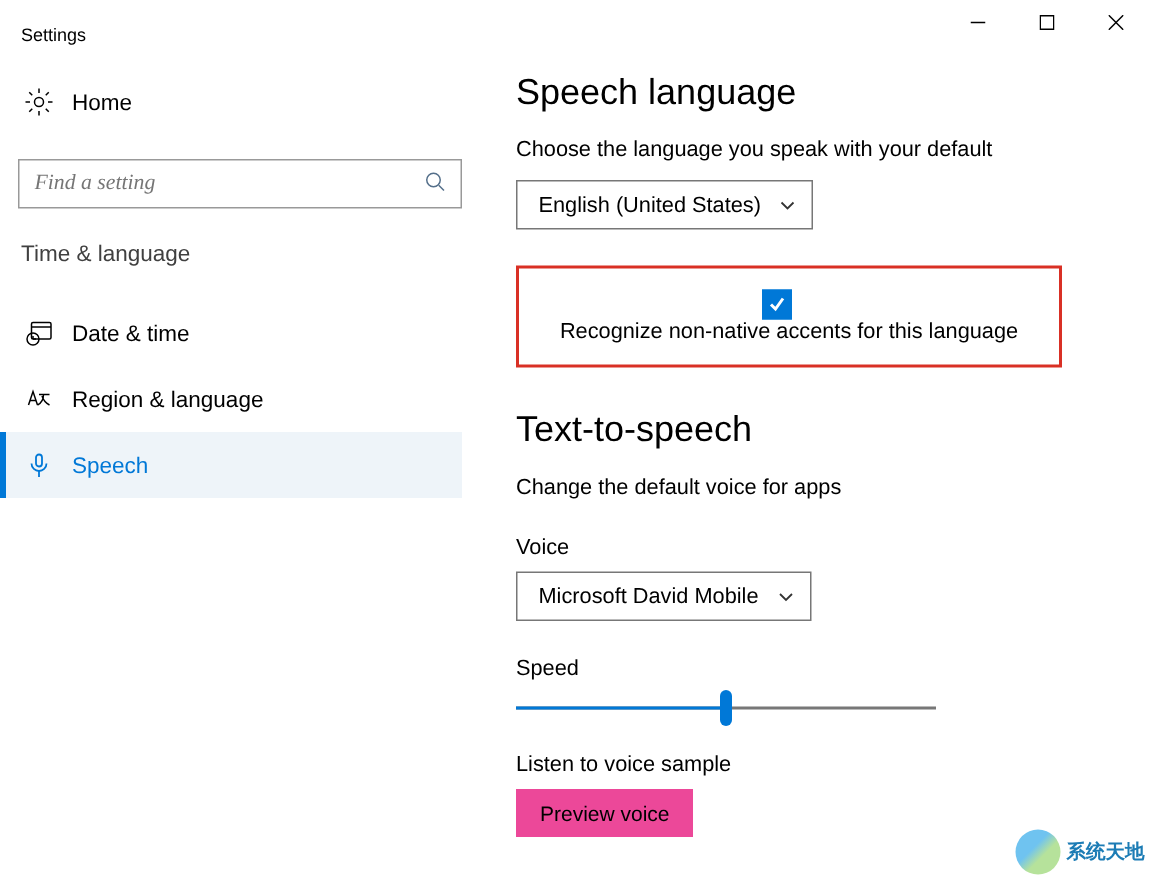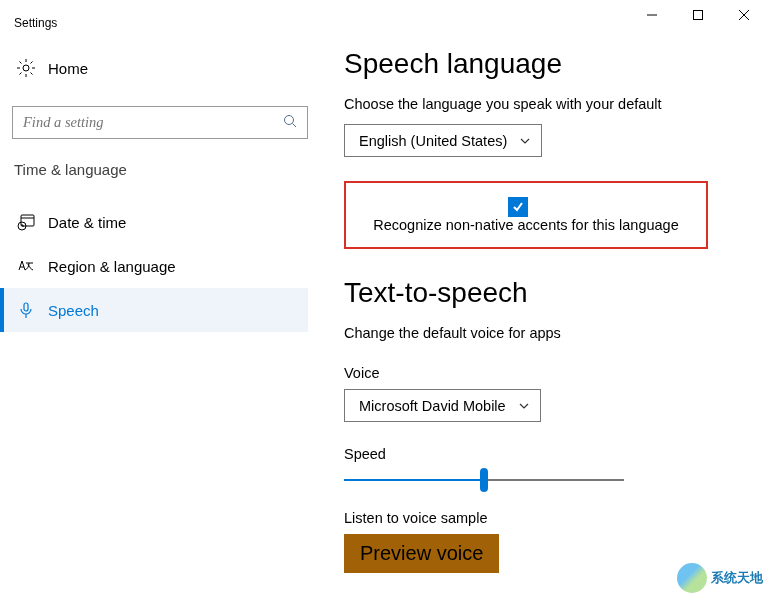--- a/index.html
+++ b/index.html
@@ -92,21 +92,21 @@
     width:4px;
     background:#0078d7;
   }
   .nav-item.active .label { color: #0078d7; }
   .nav-item.active svg { stroke: #0078d7 !important; }
   .main {
     padding: 18px 0 0 24px;
     width: 420px;
   }
   h1.section {
-    font-size: 28px;
+    font-size: 24px;
     font-weight: 400;
     margin-bottom: 16px;
     color:#000;
   }
   .desc { font-size: 14.5px; margin-bottom: 12px; color:#000; }
   .label-sm { font-size: 14.5px; margin-bottom: 8px; color:#000; }
   .dropdown {
     height: 33px;
     border: 1px solid #777;
     display: inline-flex;
@@ -165,31 +165,31 @@
     position:absolute;
     left:50%;
     width:8px;
     height:24px;
     background:#0078d7;
     border-radius:4px;
     transform:translateX(-50%);
   }
   .button {
     display:inline-block;
-    background:#a16207;
+    background:#ec4899;
     border:none;
     padding:8px 16px;
-    font-size:20px;
+    font-size:14px;
     cursor:pointer;
     font-family: inherit;
   }
   .watermark {
     position:absolute;
     right:4px;
-    bottom:0;
+    bottom:10px;
     display:flex;
     align-items:center;
     font-size:13px;
     color:#1c7cb5;
     font-weight:600;
   }
   .watermark .globe {
     width:30px; height:30px;
     border-radius:50%;
     background: linear-gradient(135deg,#6fc3f0 40%,#b6e29b 60%);

